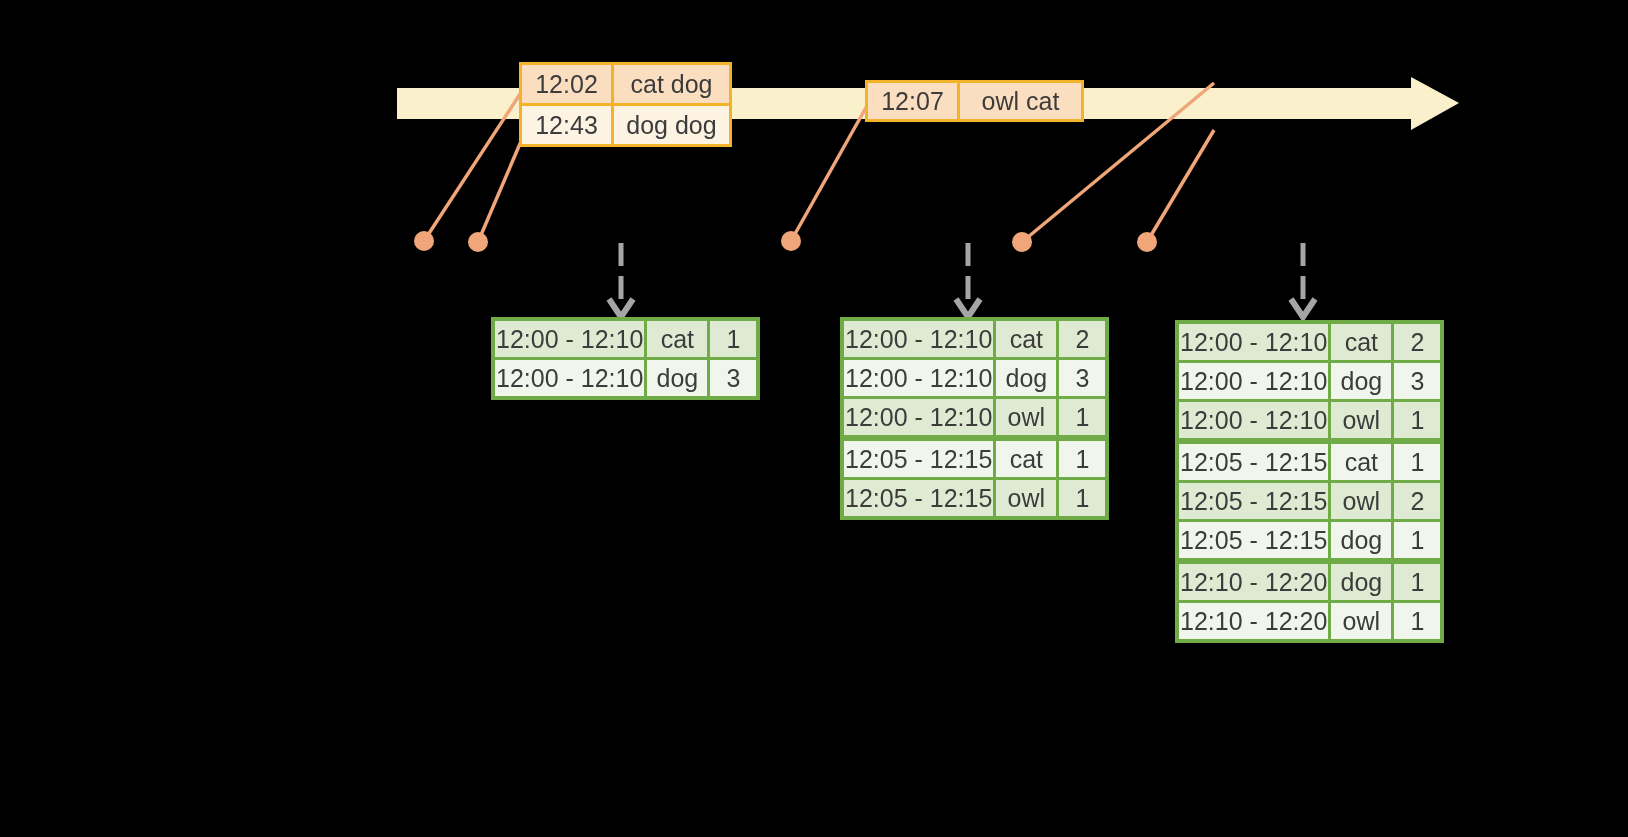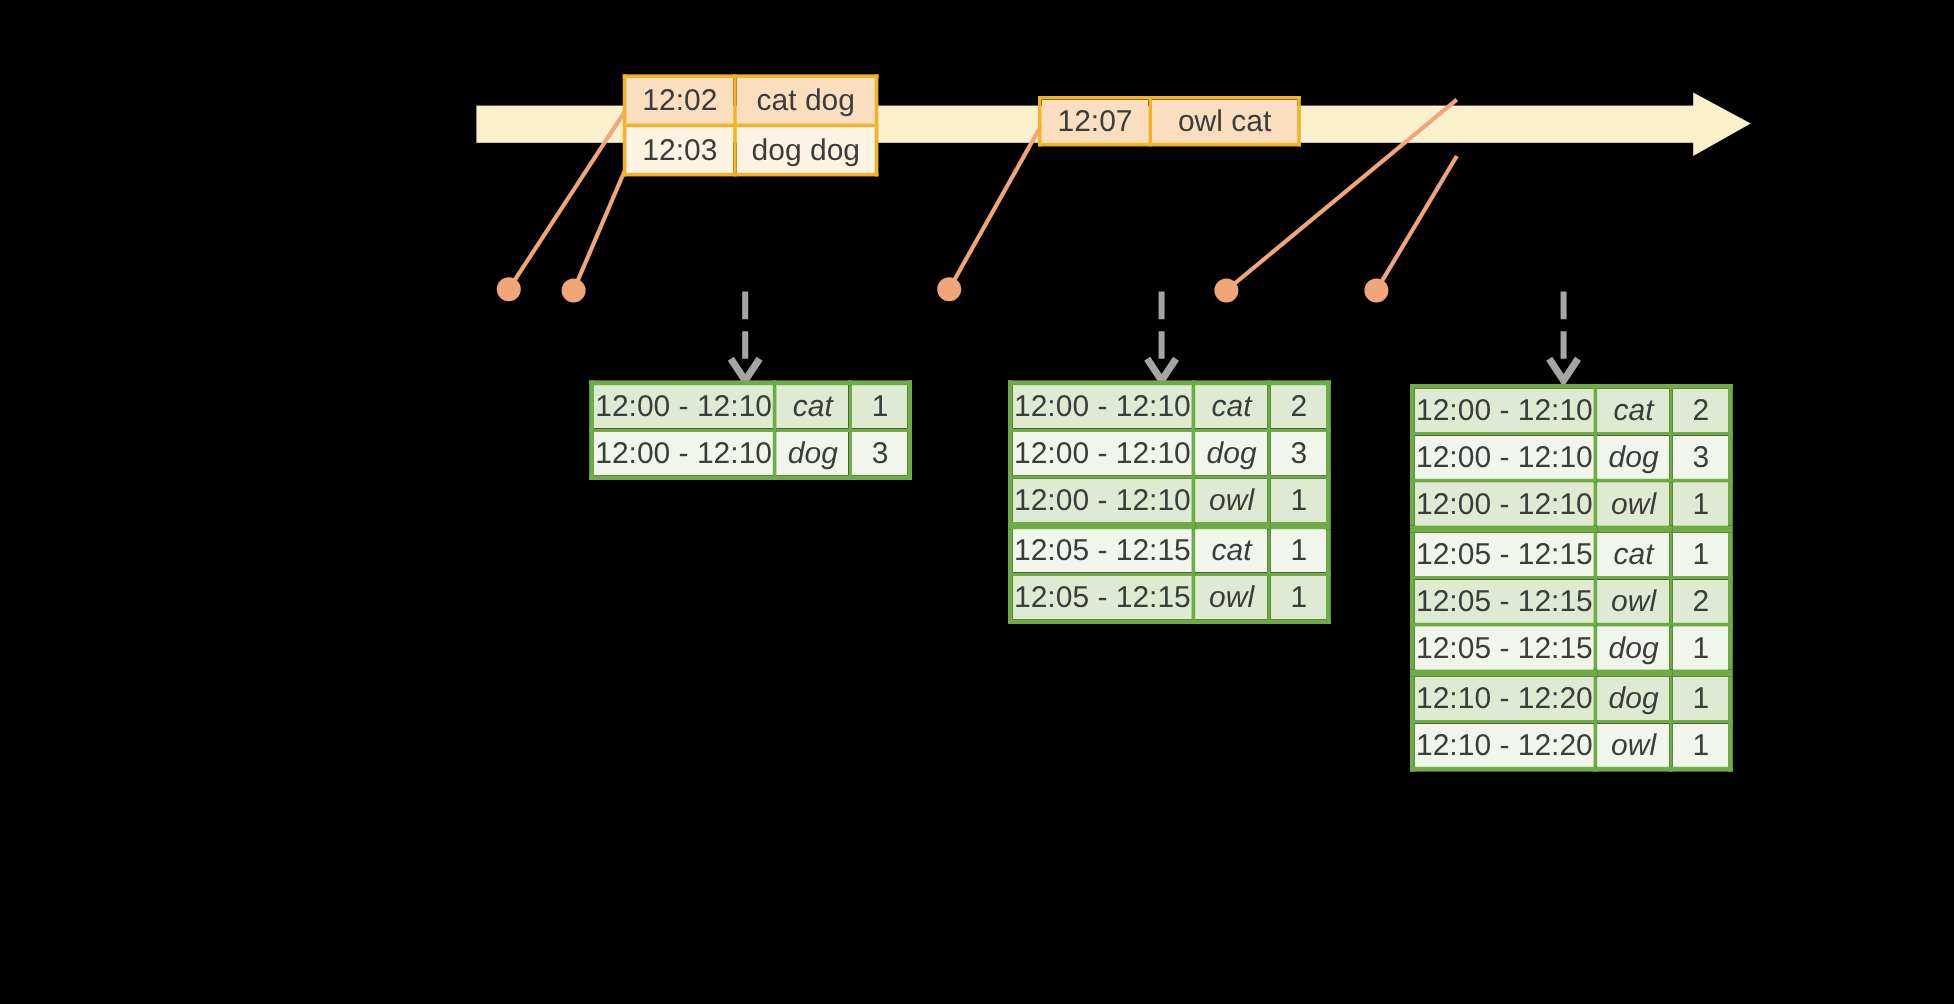--- a/index.html
+++ b/index.html
@@ -25,21 +25,21 @@
   .ev-light td{background:var(--event_row_light);}
   .ev-time{width:87px;}
   .ta .ev-words{width:113px;}
   .tb .ev-words{width:119px;}
   .tc .ev-time{width:75px;}
   .tc .ev-words{width:104px;}
   
   .res-table{border:4px solid var(--result_border);}
   .res-table td{border:3px solid var(--result_border);height:34px;}
   .res-window{width:142px;}
-  .res-word{width:58px;font-style:italic;}
+  .res-word{width:58px;}
   .res-count{width:44px;}
   .row-dark td{background:var(--result_row_dark);}
   .row-light td{background:var(--result_row_light);}
   .group-start td{border-top-width:6px;}
 </style>
 </head>
 <body>
 
 <div id="canvas">
 
@@ -70,21 +70,21 @@
     <polyline points="1291,299 1303,317 1315,299" fill="none" stroke-width="6" stroke="#A5A5A5"></polyline>
   </svg>
 
   <table class="ev-table ta" style="left:519px;top:62px;">
     <tbody>
         <tr class="ev-dark">
       <td class="ev-time">12:02</td>
       <td class="ev-words">cat dog</td>
     </tr>
     <tr class="ev-light">
-      <td class="ev-time">12:03</td>
+      <td class="ev-time">12:43</td>
       <td class="ev-words">dog dog</td>
     </tr>
   </tbody>
     </table>
 
   <table class="ev-table tb single" style="left:865px;top:80px;">
     <tbody>
         <tr class="ev-dark">
       <td class="ev-time">12:07</td>
       <td class="ev-words">owl cat</td>

